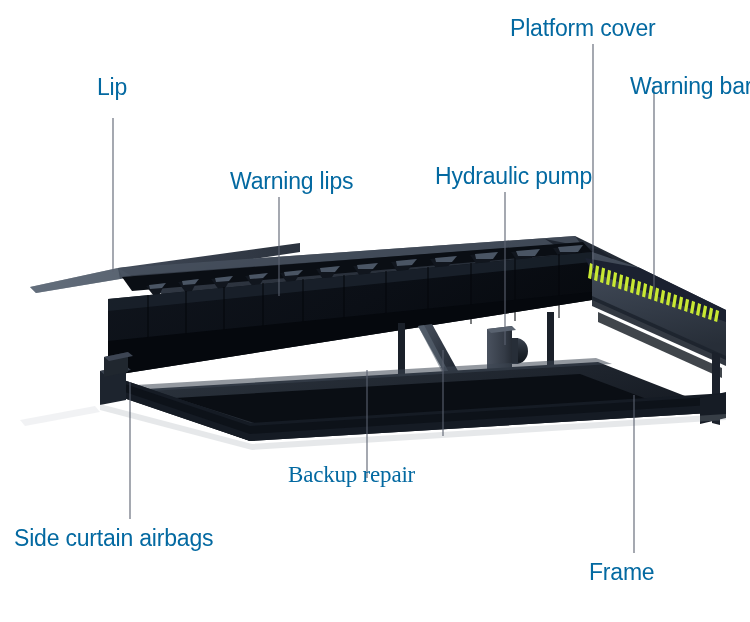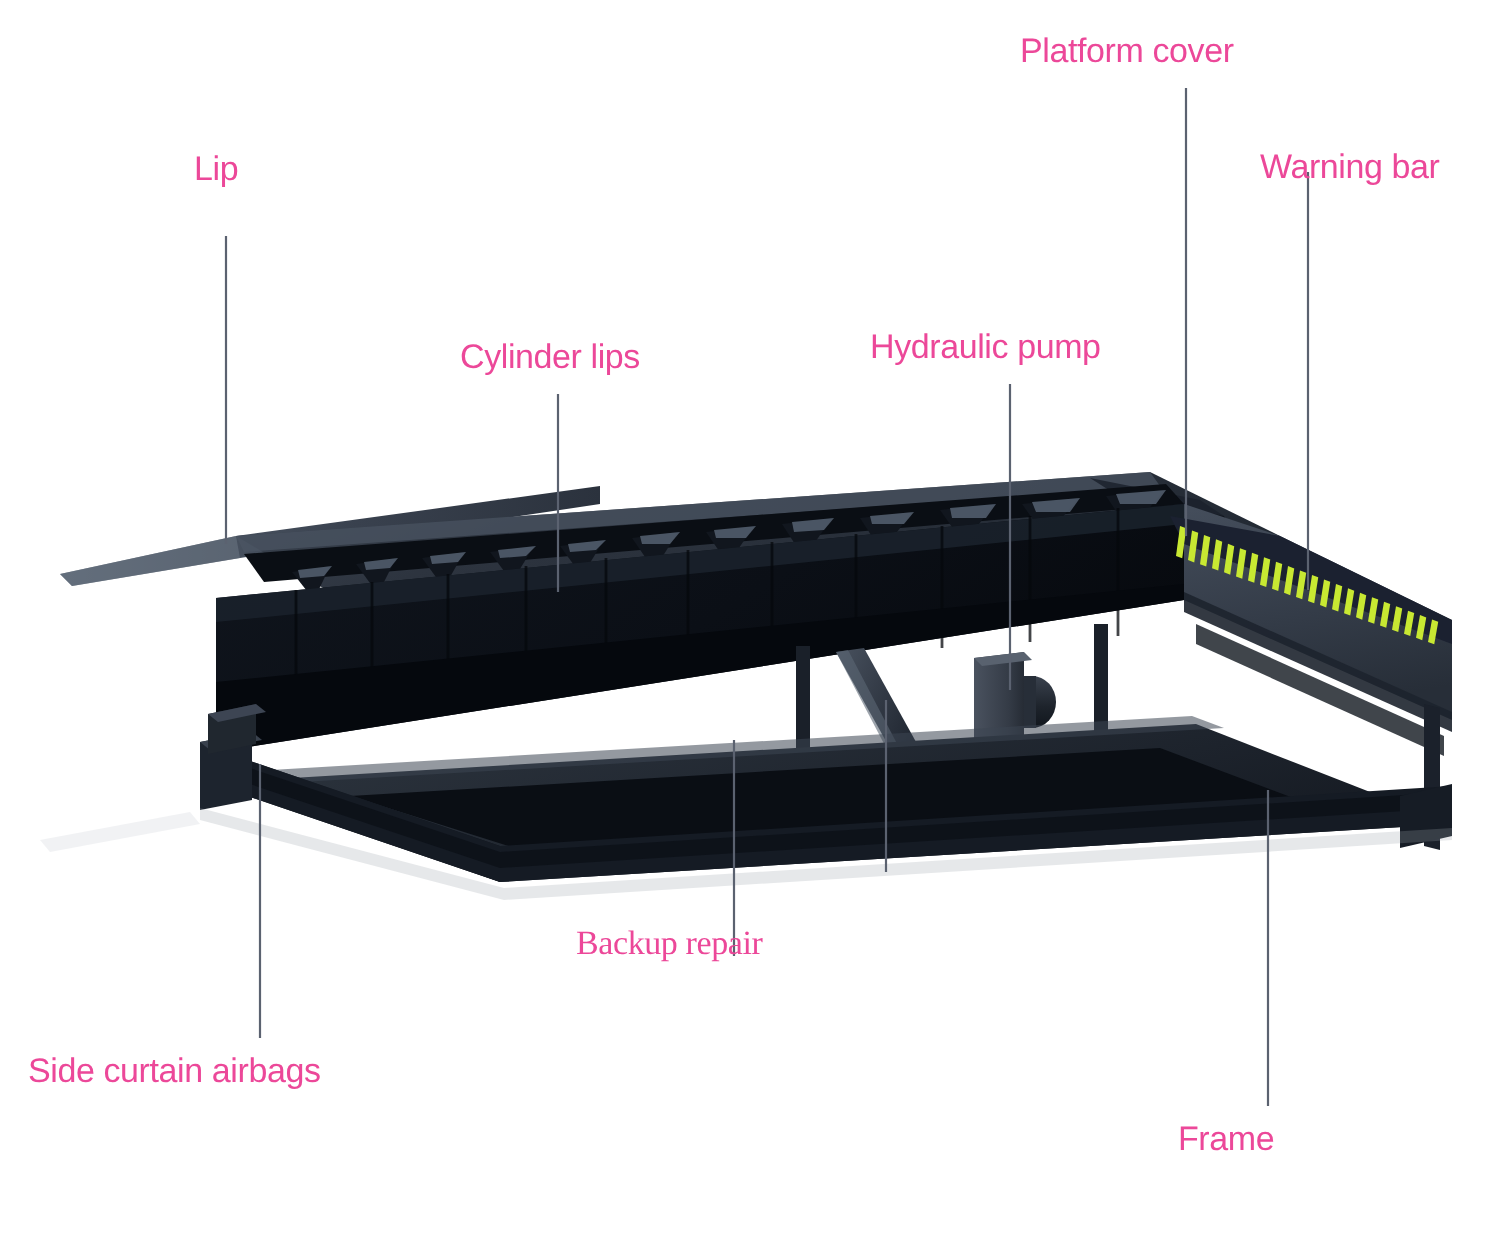--- a/index.html
+++ b/index.html
@@ -8,22 +8,22 @@
     background:#ffffff;
     font-family:"Liberation Sans",sans-serif;
     overflow:hidden;
     position:relative;
   }
   #stage{position:absolute;left:0;top:0;width:750px;height:622px;}
   svg{display:block;}
   .lbl{
     position:absolute;
     font-family:"Liberation Sans",sans-serif;
-    font-size:17px;
-    color:#ec4899;
+    font-size:23px;
+    color:#0369a1;
     white-space:nowrap;
     letter-spacing:-0.2px;
     line-height:1;
   }
 </style>
 </head>
 <body>
 
 <div id="stage">
 
@@ -255,21 +255,21 @@
         <line x1="130" y1="382" x2="130" y2="519"></line>
         <line x1="367" y1="370" x2="367" y2="478"></line>
         <line x1="443" y1="350" x2="443" y2="436"></line>
         <line x1="634" y1="395" x2="634" y2="553"></line>
       </g>
 
   </svg>
 
   <div class="lbl" style="left:97px;top:76px;">Lip</div>
 
-  <div class="lbl" style="left:230px;top:170px;">Cylinder lips</div>
+  <div class="lbl" style="left:230px;top:170px;">Warning lips</div>
 
   <div class="lbl" style="left:406px;top:165px;margin-left:29px;">Hydraulic pump</div>
 
   <div class="lbl" style="left:510px;top:17px;">Platform cover</div>
 
   <div class="lbl" style="left:614px;top:75px;margin-left:16px;">Warning bar</div>
 
   <div class="lbl" style="left:14px;top:527px;">Side curtain airbags</div>
 
   <div class="lbl" style="left:288px;top:463px;font-family:Liberation Serif, serif;">Backup repair</div>

